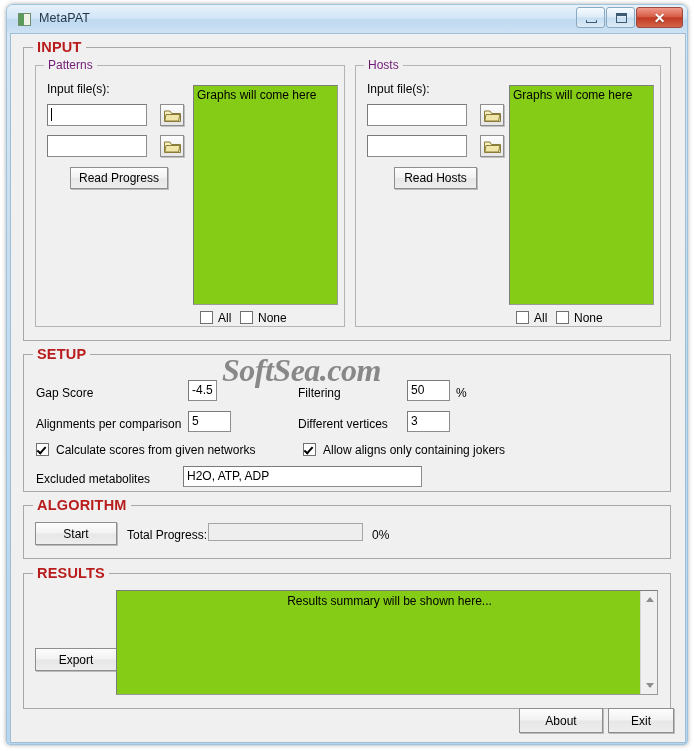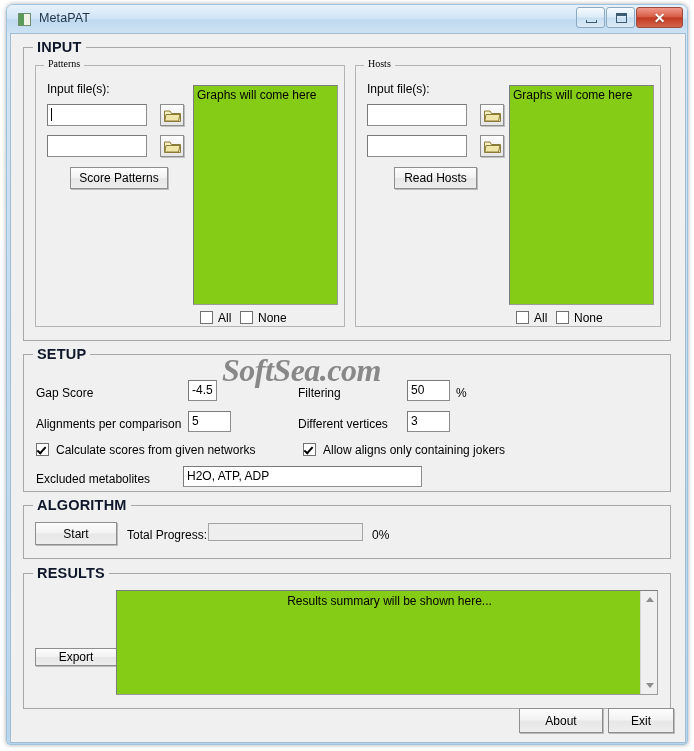--- a/index.html
+++ b/index.html
@@ -118,39 +118,38 @@
     border: 1px solid #a8a8a8;
     box-sizing: border-box;
   }
   .group > .legend {
     position: absolute;
     top: -9px; left: 9px;
     background: #f0f0f0;
     padding: 0 4px;
     font-size: 14.5px;
     font-weight: bold;
-    color: #0f172a;
+    color: #b91c1c;
     letter-spacing: 0.2px;
     white-space: nowrap;
   }
   .subgroup {
     position: absolute;
     border: 1px solid #b4b4b4;
     box-sizing: border-box;
   }
   .subgroup > .legend {
     position: absolute;
     top: -8px; left: 8px;
     background: #f0f0f0;
     padding: 0 4px;
-    font-size: 10px;
+    font-size: 12px;
     font-weight: normal;
-    color: #000000;
-    white-space: nowrap;
-    font-family: Liberation Serif, serif;
+    color: #701a75;
+    white-space: nowrap;
   }
 
   
   .lbl {
     position: absolute;
     font-size: 12px;
     color: #000;
     white-space: nowrap;
   }
   .txt {
@@ -319,21 +318,21 @@
         </div>
 
         <div class="txt" style="left:11px; top:69px; width:100px; height:22px;" title=""></div>
         <div class="folder-btn" style="left:124px; top:69px;">
           <svg class="folder-icon" viewBox="0 0 17 13">
             <path d="M0.5 2 L0.5 12.5 L16.5 12.5 L16.5 4.5 L7.5 4.5 L6 2 Z" fill="#f4efbe" stroke="#8a7b3a" stroke-width="1"></path>
             <path d="M2 5.5 L16 5.5 L14.5 12 L0.8 12 Z" fill="#efe6a8" stroke="#8a7b3a" stroke-width="1"></path>
           </svg>
         </div>
 
-        <div class="btn" style="left:34px; top:101px; width:98px; height:22px;">Score Patterns</div>
+        <div class="btn" style="left:34px; top:101px; width:98px; height:22px;">Read Progress</div>
 
         <div class="listbox" style="left:157px; top:19px; width:145px; height:220px;">
           <div class="item">Graphs will come here</div>
         </div>
 
         <div class="cbx" style="left:164px; top:245px;"></div>
         <div class="lbl" style="left:182px; top:245px;">All</div>
         <div class="cbx" style="left:204px; top:245px;"></div>
         <div class="lbl" style="left:222px; top:245px;">None</div>
       </div>
@@ -406,21 +405,21 @@
       <div class="lbl" style="left:103px; top:22px;">Total Progress:</div>
 
       <div class="progress" style="left:184px; top:17px; width:155px; height:18px;"></div>
 
       <div class="lbl" style="left:348px; top:22px;">0%</div>
     </div>
 
     <div class="group" style="left:12px; top:539px; width:648px; height:136px;">
       <div class="legend">RESULTS</div>
 
-      <div class="btn" style="left:11px; top:74px; width:82px; height:18px;">Export</div>
+      <div class="btn" style="left:11px; top:74px; width:82px; height:23px;">Export</div>
 
       <div class="listbox" style="left:92px; top:16px; width:542px; height:105px;text-align:center;">
         <div class="item" style="padding-left:5px; padding-top:3px;">Results summary will be shown here...</div>
         <div class="scrollbar" style="right:0; top:0; height:103px;">
           <div class="sb-arrow up" style="top:0;">
             <i></i>
           </div>
           <div class="sb-arrow down" style="bottom:0;">
             <i></i>
           </div>

